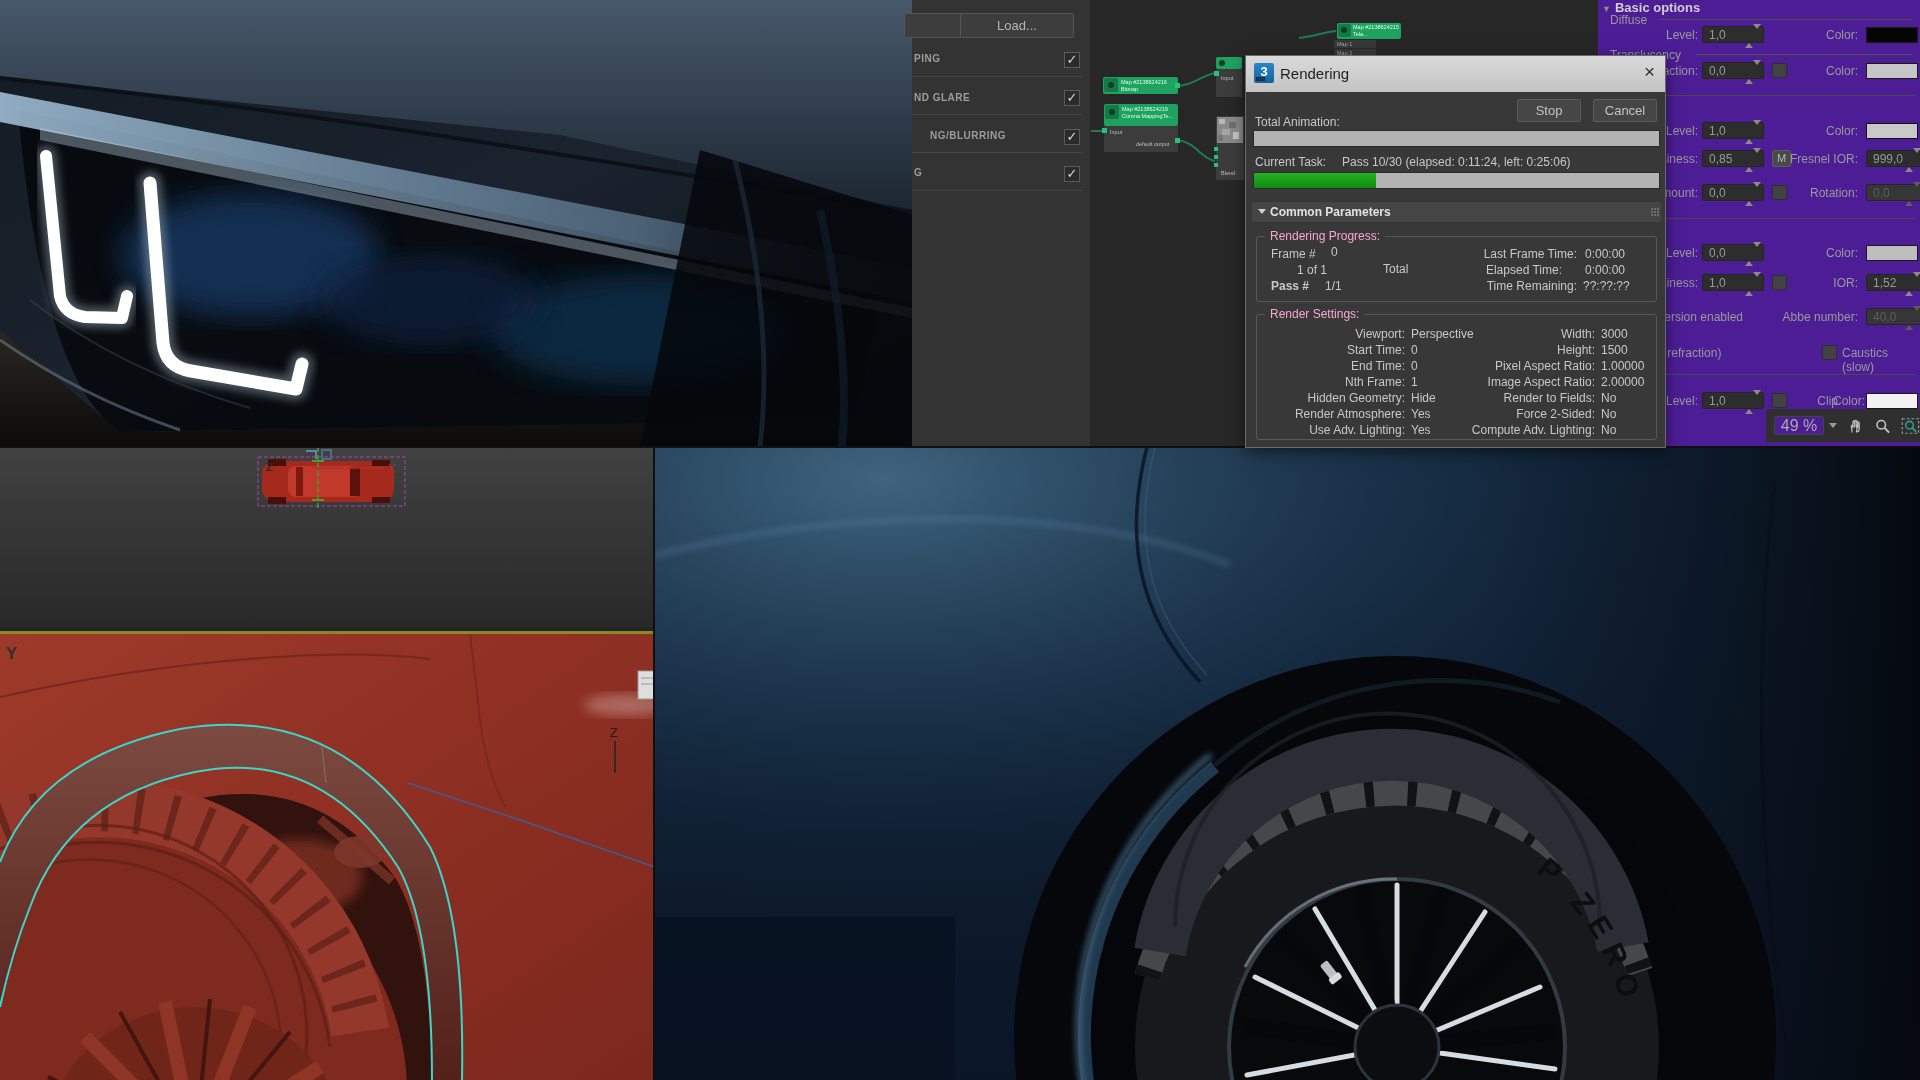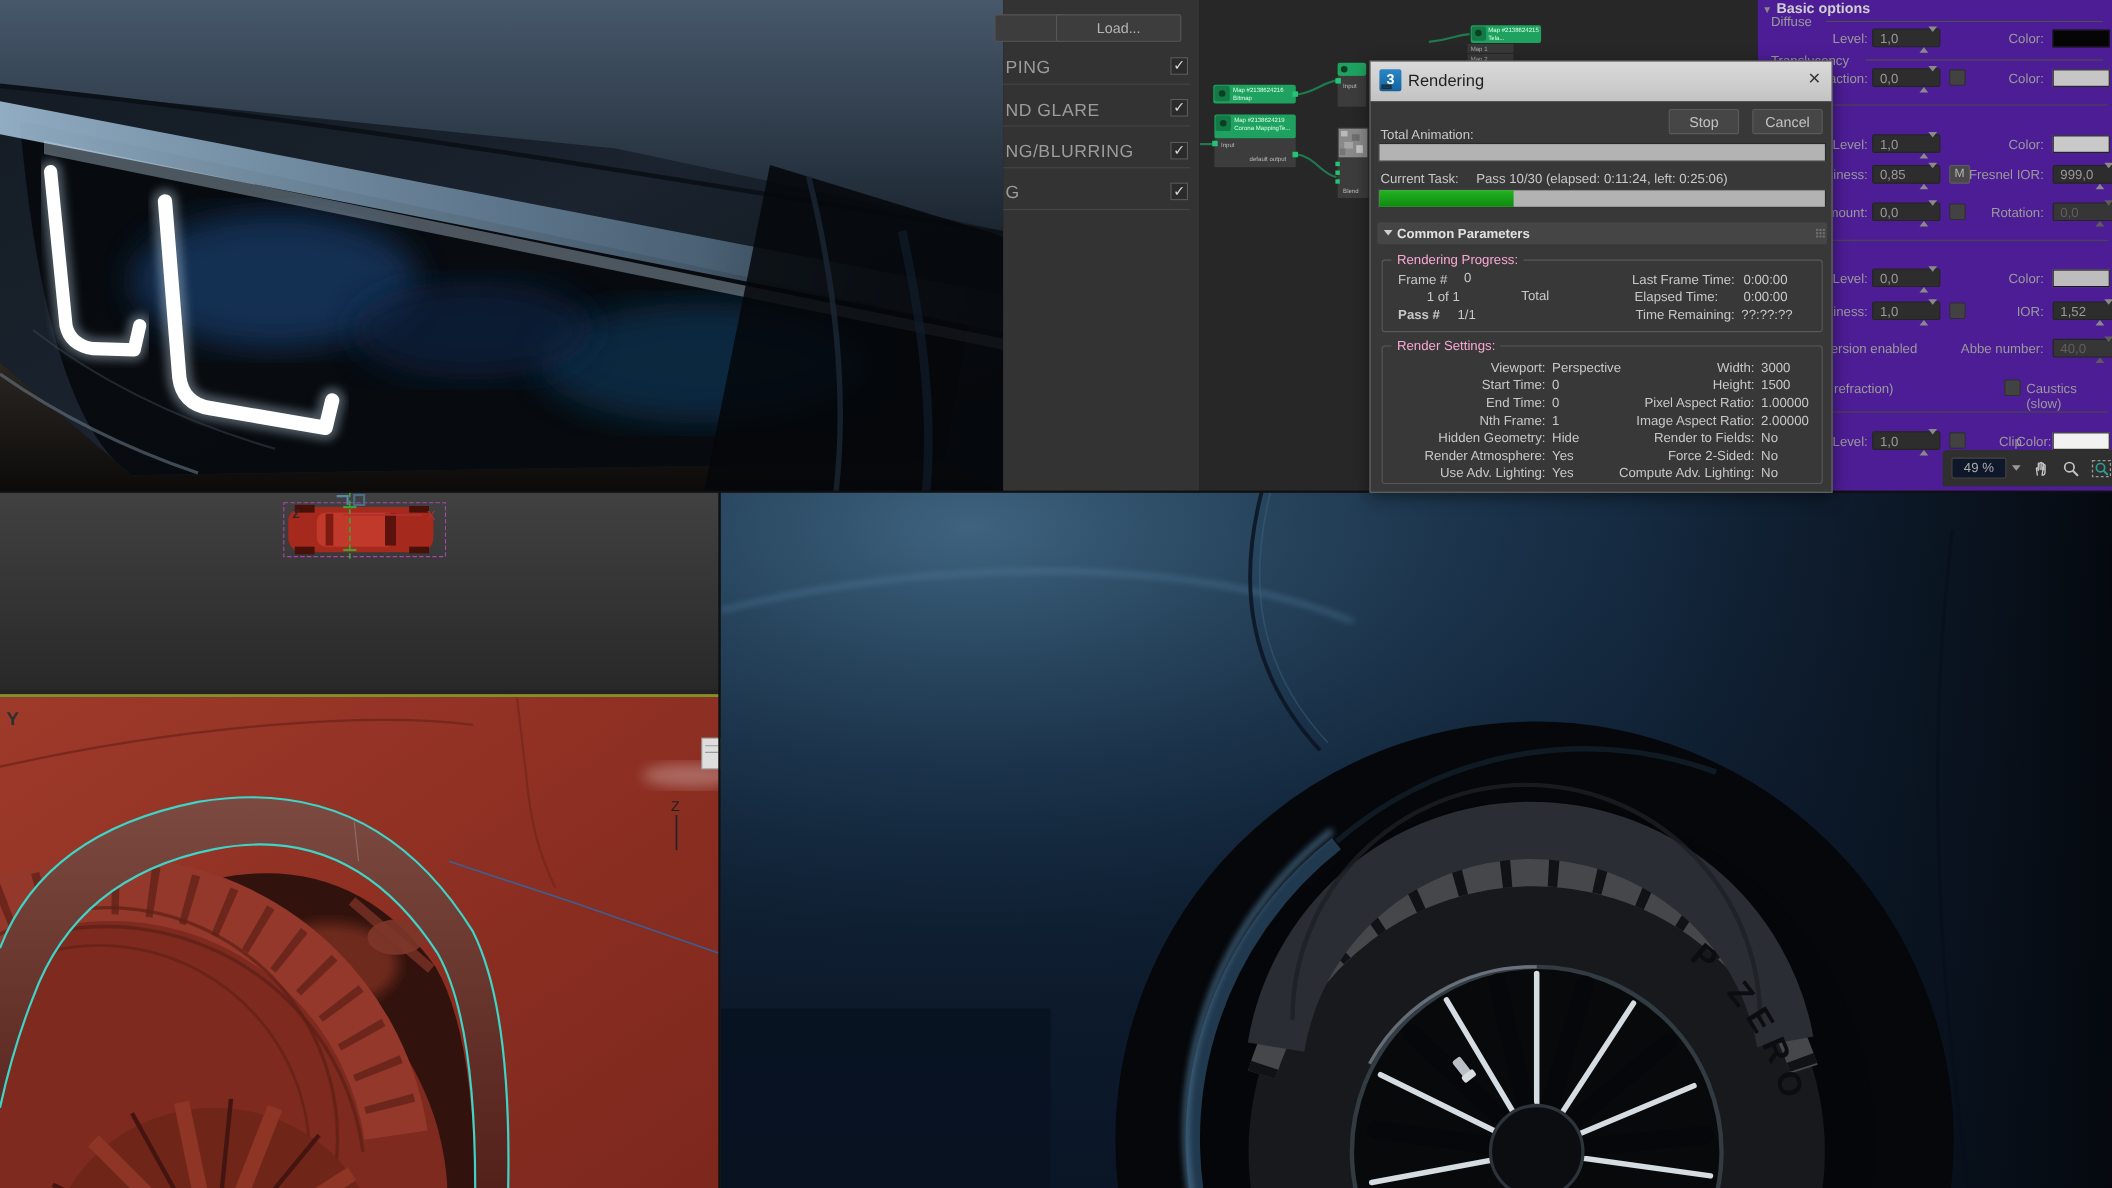--- a/index.html
+++ b/index.html
@@ -16,21 +16,21 @@
   #vp-tl { left:0; top:0; width:912px; height:447px; background:#0d1219; }
   #vp-bl { left:0; top:447px; width:655px; height:633px; background:#333; }
   #vp-br { left:655px; top:447px; width:1265px; height:633px; background:#0b1724; }
   .vp-split-h { position:absolute; left:0; top:446px; width:1920px; height:2px; background:#101010; z-index:5; }
   .vp-split-v { position:absolute; left:653px; top:447px; width:2px; height:633px; background:#101010; z-index:5; }
 
   
   #effects-panel { left:912px; top:0; width:178px; height:447px; background:#333; z-index:2; }
   .fx-btn { position:absolute; height:25px; background:#3d3d3d; border:1px solid #555; border-radius:2px;
             color:#b5b5b5; font-size:13px; text-align:center; line-height:23px; }
-  .fx-row-label { position:absolute; left:2px; font-size:16px; font-weight:normal; color:#9c9c9c; letter-spacing:.5px; }
+  .fx-row-label { position:absolute; left:2px; font-size:10px; font-weight:bold; color:#9c9c9c; letter-spacing:.5px; }
   .fx-sep { position:absolute; left:0; width:170px; height:1px; background:#454545; }
   .fx-check { position:absolute; left:152px; width:16px; height:16px; background:#2b2b2b; border:1px solid #5b5b5b;
               color:#d8d8d8; font-size:13px; line-height:14px; text-align:center; }
 
   
   #node-editor { left:1090px; top:0; width:508px; height:447px; background:#272727; z-index:1; }
 
   
   #material-panel { left:1598px; top:0; width:322px; height:447px; background:#4c1d95; z-index:2;
                     font-size:12px; color:#9a9a9a; }
@@ -54,22 +54,22 @@
   .sp2 { left:268px; width:58px; }
   .swatch { position:absolute; left:268px; top:1px; width:52px; height:16px; border:1px solid #191919; }
   .mbtn { position:absolute; left:174px; top:0; width:19px; height:17px; background:#494949; border:1px solid #5d5d5d;
           border-radius:2px; color:#b5b5b5; font-size:11px; text-align:center; line-height:15px; }
   .mchk { position:absolute; left:174px; top:1px; width:15px; height:15px; background:#424242; border:1px solid #2e2e2e; border-radius:2px; }
   .mchk2 { position:absolute; top:1px; width:15px; height:15px; background:#424242; border:1px solid #2e2e2e; border-radius:2px; }
 
   
   #zoom-toolbar { left:1766px; top:409px; width:154px; height:33px; background:#2f2f2f; border-radius:4px 0 0 0;
                   z-index:3; display:flex; align-items:center; }
-  .zt-field { width:58px; height:19px; background:#0f172a; border:1px solid #444; border-radius:2px; margin-left:8px;
-              color:#aaa; font-size:12px; text-align:center; line-height:17px; }
+  .zt-field { width:58px; height:19px; background:#4c1d95; border:1px solid #444; border-radius:2px; margin-left:8px;
+              color:#aaa; font-size:16px; text-align:center; line-height:17px; }
   .zt-dd { width:0;height:0;border-left:4px solid transparent;border-right:4px solid transparent;border-top:5px solid #9a9a9a; margin-left:5px; }
   .zt-ic { margin-left:10px; }
 
   
   #dlg { left:1245px; top:55px; width:421px; height:393px; background:#383838; border:1px solid #6a6a6a;
          z-index:10; font-size:12px; color:#c8c8c8; box-shadow:0 4px 14px rgba(0,0,0,.5); }
   #dlg-title { position:absolute; left:0; top:0; width:100%; height:36px;
                background:linear-gradient(#dadada,#c3c3c3); color:#1f1f1f; }
   #dlg-title .t { position:absolute; left:34px; top:9px; font-size:15px; }
   .max-icon { position:absolute; left:8px; top:7px; width:20px; height:20px; border-radius:2px;
@@ -353,21 +353,21 @@
     <div class="fx-btn" style="left:48px; top:13px; width:114px;">Load...</div>
 
     <div class="fx-row-label" style="top:53px;">PING</div>
     <div class="fx-check" style="top:52px;">✓</div>
     <div class="fx-sep" style="top:76px;"></div>
 
     <div class="fx-row-label" style="top:92px;">ND GLARE</div>
     <div class="fx-check" style="top:90px;">✓</div>
     <div class="fx-sep" style="top:114px;"></div>
 
-    <div class="fx-row-label" style="top:130px;">NG/BLURRING</div>
+    <div class="fx-row-label" style="top:130px;margin-left:16px;">NG/BLURRING</div>
     <div class="fx-check" style="top:129px;">✓</div>
     <div class="fx-sep" style="top:152px;"></div>
 
     <div class="fx-row-label" style="top:167px;">G</div>
     <div class="fx-check" style="top:166px;">✓</div>
     <div class="fx-sep" style="top:190px;"></div>
   </div>
 
   <div id="node-editor" class="abs">
     <svg width="508" height="447" viewBox="1090 0 508 447">

